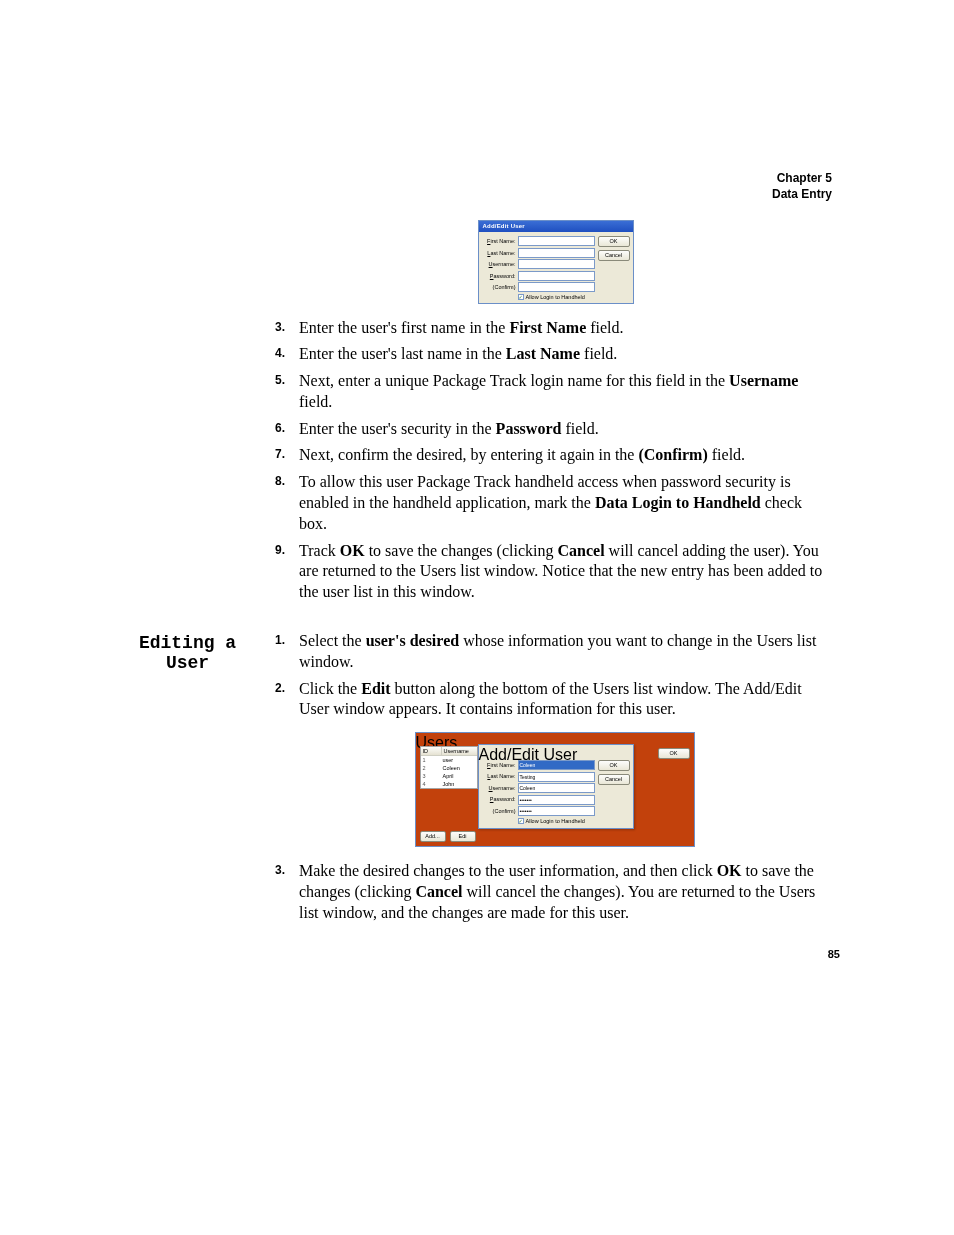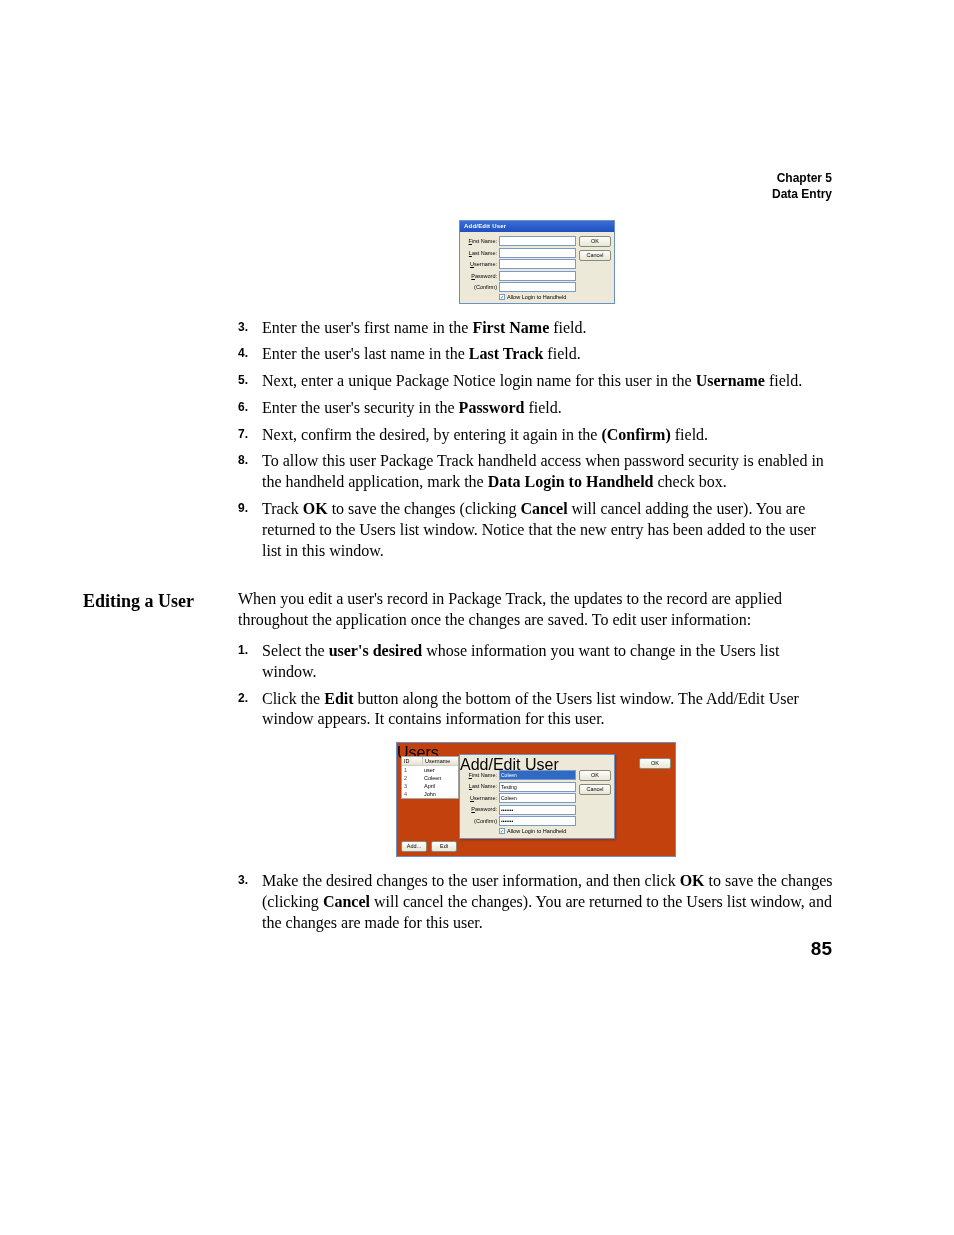--- a/index.html
+++ b/index.html
@@ -4,21 +4,21 @@
 <style>
   body {
     margin: 0;
     padding: 0;
     background: #fff;
     font-family: "Times New Roman", Times, serif;
     color: #000;
     width: 954px;
   }
   .page {
-    padding: 170px 120px 60px 83px;
+    padding: 170px 120px 60px 120px;
     position: relative;
     min-height: 1100px;
     box-sizing: border-box;
   }
   .header-right {
     position: absolute;
     top: 170px;
     right: 122px;
     text-align: right;
     font-family: Arial, Helvetica, sans-serif;
@@ -185,22 +185,22 @@
   }
   .nested-dialog .titlebar { height: 11px; }
   
   .two-col {
     display: flex;
     gap: 20px;
     margin-top: 28px;
   }
   .left-label {
     width: 135px;
-    text-align: left;
-    font-family: Liberation Serif, serif;
+    text-align: center;
+    font-family: Liberation Mono, monospace;
     font-weight: bold;
     font-size: 18px;
     padding-top: 2px;
   }
   .right-body {
     flex: 1;
     font-size: 16px;
     line-height: 1.3;
   }
   ol.steps {
@@ -223,25 +223,25 @@
     font-size: 12px;
   }
   .main-list {
     margin-left: 155px;
   }
   .intro-para {
     margin: 0 0 10px 0;
   }
   .page-num {
     position: absolute;
-    right: 122px;
+    right: 114px;
     bottom: 140px;
     font-family: Arial, Helvetica, sans-serif;
     font-weight: bold;
-    font-size: 19px;
+    font-size: 11px;
     margin-left: 48px;
   }
   strong { font-weight: bold; }
 </style>
 </head>
 <body>
 
 <div class="page">
 
   <div class="header-right">
@@ -285,33 +285,32 @@
             <div class="btn-col">
               <div class="winbtn">OK</div>
               <div class="winbtn">Cancel</div>
             </div>
           </div>
         </div>
       </div>
 
       <ol class="steps">
         <li><span class="num">3.</span><span>Enter the user's first name in the </span><strong>First Name</strong><span> field.</span></li>
-        <li><span class="num">4.</span><span>Enter the user's last name in the </span><strong>Last Track</strong><span> field.</span></li>
-        <li><span class="num">5.</span><span>Next, enter a unique Package Notice login name for this user in the </span><strong>Username</strong><span> field.</span></li>
+        <li><span class="num">4.</span><span>Enter the user's last name in the </span><strong>Last Name</strong><span> field.</span></li>
+        <li><span class="num">5.</span><span>Next, enter a unique Package Track login name for this field in the </span><strong>Username</strong><span> field.</span></li>
         <li><span class="num">6.</span><span>Enter the user's security in the </span><strong>Password</strong><span> field.</span></li>
         <li><span class="num">7.</span><span>Next, confirm the desired, by entering it again in the </span><strong>(Confirm)</strong><span> field.</span></li>
         <li><span class="num">8.</span><span>To allow this user Package Track handheld access when password security is enabled in the handheld application, mark the </span><strong>Data Login to Handheld</strong><span> check box.</span></li>
         <li><span class="num">9.</span><span>Track </span><strong>OK</strong><span> to save the changes (clicking </span><strong>Cancel</strong><span> will cancel adding the user). You are returned to the Users list window. Notice that the new entry has been added to the user list in this window.</span></li>
       </ol>
     </div>
 
     <div class="two-col">
       <div class="left-label">Editing a User</div>
       <div class="right-body">
-        <p class="intro-para">When you edit a user's record in Package Track, the updates to the record are applied throughout the application once the changes are saved. To edit user information:</p>
         <ol class="steps">
           <li><span class="num">1.</span><span>Select the </span><strong>user's desired</strong><span> whose information you want to change in the Users list window.</span></li>
           <li style="margin-bottom:12px;"><span class="num">2.</span><span>Click the </span><strong>Edit</strong><span> button along the bottom of the Users list window. The Add/Edit User window appears. It contains information for this user.</span></li>
         </ol>
 
         <div class="dialog-wrap2">
           <div class="outer-dialog">
             <div class="titlebar">Users</div>
 
             <div class="users-list-area">

